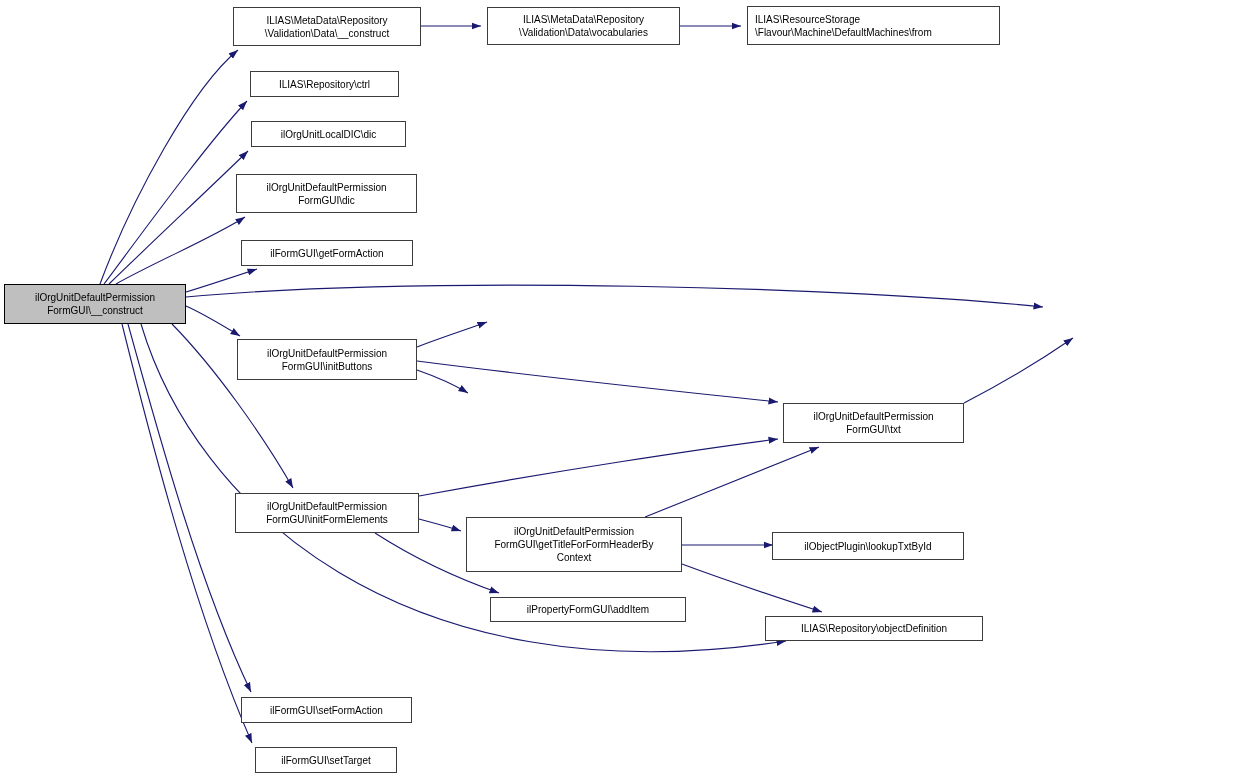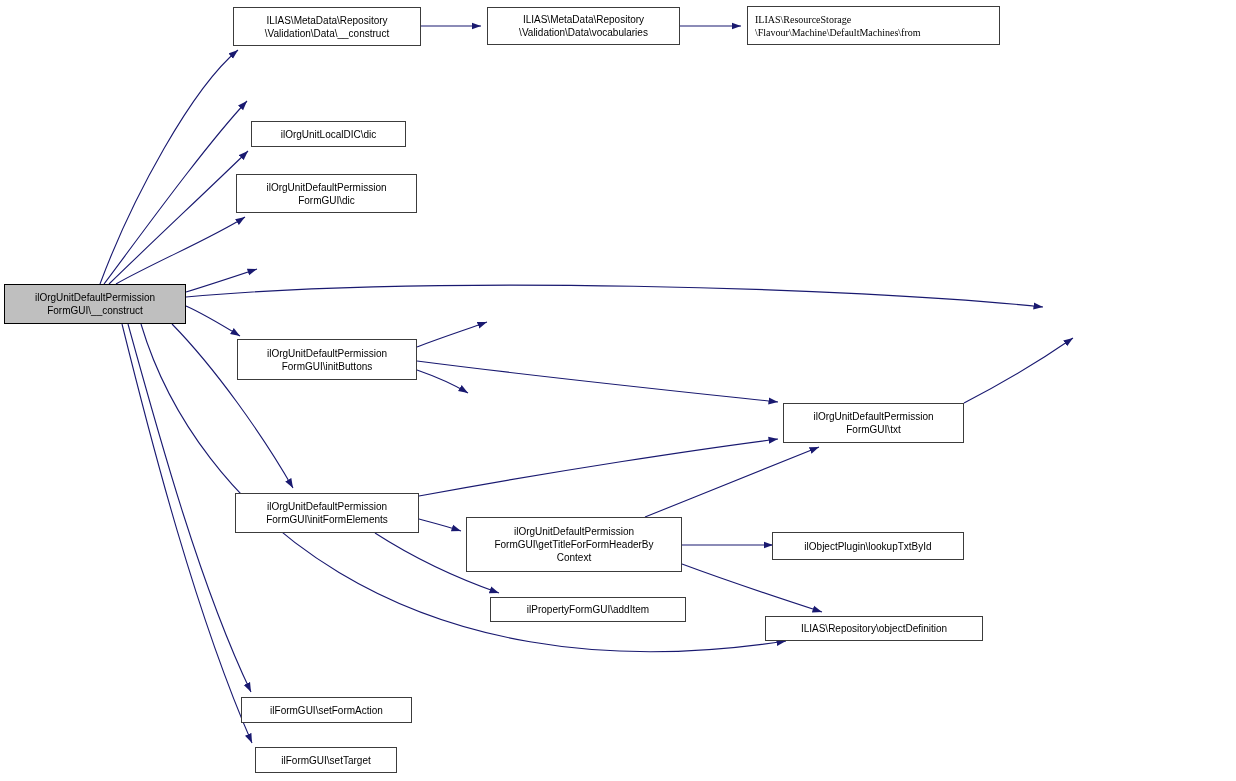--- a/index.html
+++ b/index.html
@@ -44,21 +44,20 @@
     justify-content: center;
     text-align: center;
     white-space: pre-line;
     cursor: pointer;
     z-index: 2;
   }
   .node.left {
     justify-content: flex-start;
     text-align: left;
     padding-left: 7px;
-    font-family: Liberation Serif, serif;
   }
   .node.main {
     background: var(--main-node-fill, #bfbfbf);
     border: 1.6px solid var(--main-node-border, #000000);
   }
 </style>
 </head>
 <body>
 
 <div class="canvas">
@@ -99,26 +98,28 @@
 
   <div class="node" style="left:233px;top:7px;width:188px;height:39px">ILIAS\MetaData\Repository
 \Validation\Data\__construct</div>
 
   <div class="node" style="left:487px;top:7px;width:193px;height:38px">ILIAS\MetaData\Repository
 \Validation\Data\vocabularies</div>
 
   <div class="node left" style="left:747px;top:6px;width:253px;height:39px">ILIAS\ResourceStorage
 \Flavour\Machine\DefaultMachines\from</div>
 
+  <div class="node" style="left:250px;top:71px;width:149px;height:26px">ILIAS\Repository\ctrl</div>
 
   <div class="node" style="left:251px;top:121px;width:155px;height:26px">ilOrgUnitLocalDIC\dic</div>
 
   <div class="node" style="left:236px;top:174px;width:181px;height:39px">ilOrgUnitDefaultPermission
 FormGUI\dic</div>
 
+  <div class="node" style="left:241px;top:240px;width:172px;height:26px">ilFormGUI\getFormAction</div>
 
   <div class="node" style="left:237px;top:339px;width:180px;height:41px">ilOrgUnitDefaultPermission
 FormGUI\initButtons</div>
 
 
 
   <div class="node" style="left:783px;top:403px;width:181px;height:40px">ilOrgUnitDefaultPermission
 FormGUI\txt</div>
 
 

